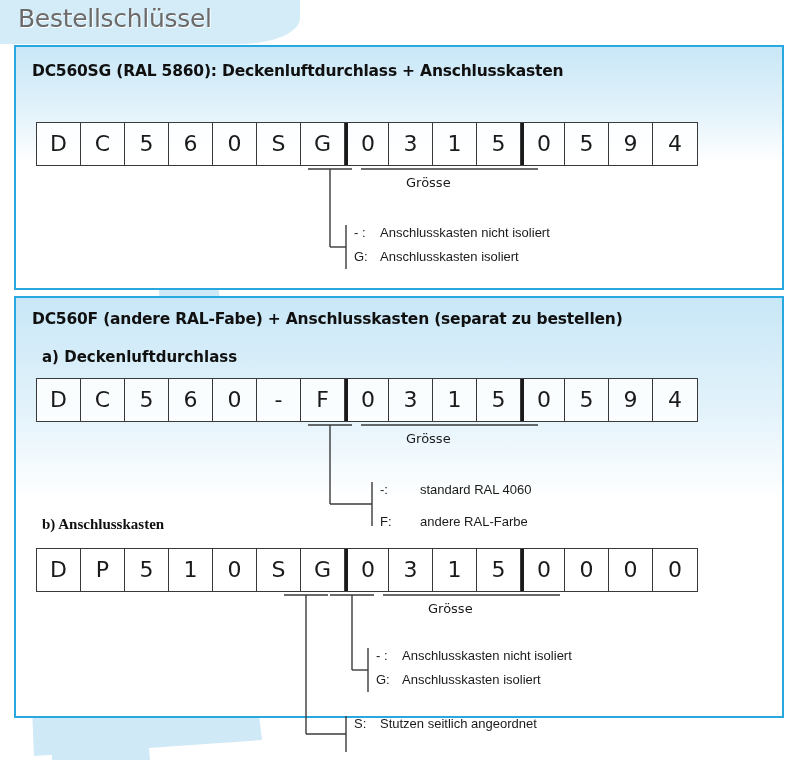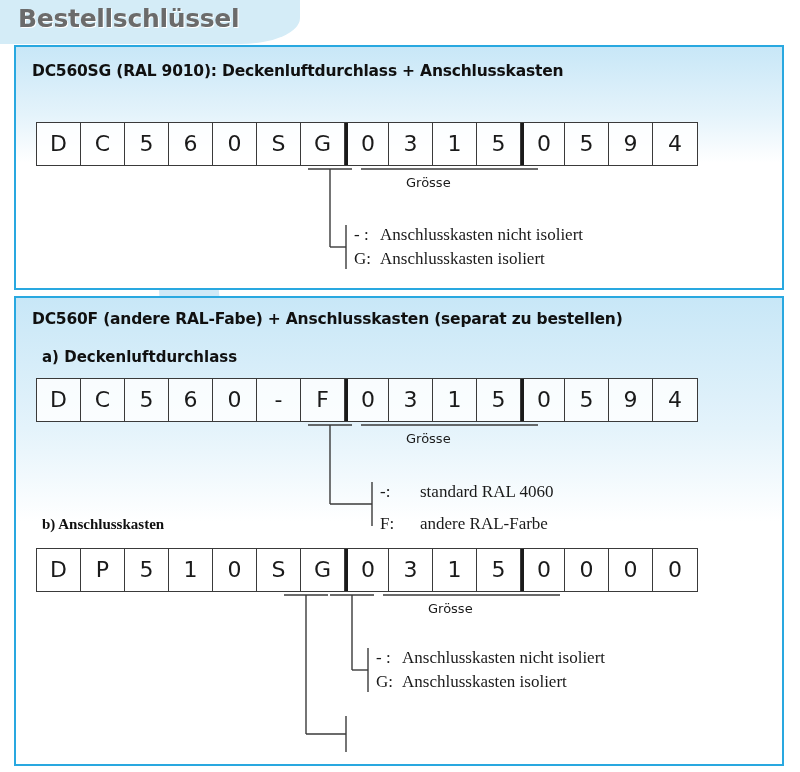--- a/index.html
+++ b/index.html
@@ -31,39 +31,39 @@
     width: 300px; height: 44px;
     background: #d4ecf7;
     border-bottom-right-radius: 60px 26px;
     z-index: 1;
   }
   #page-title {
     position: absolute;
     left: 18px; top: 4px;
     z-index: 3;
     font-size: 25px;
-    font-weight: bold;
+    font-weight: normal;
     color: #6b6b6b;
     letter-spacing: -0.3px;
     text-shadow: 1px 1px 0 #ffffff;
     font-family: "DejaVu Sans", sans-serif;
   }
 
   
   .panel {
     position: absolute;
     left: 14px;
     width: 770px;
     border: 2px solid #29a8e0;
     background-image: linear-gradient(to bottom, #c8e7f7 0%, #e4f3fb 28%, #ffffff 48%, #ffffff 100%);
     box-sizing: border-box;
     z-index: 2;
   }
   #panel-1 { top: 45px;  height: 245px; }
-  #panel-2 { top: 296px; height: 470px; padding-left: 40px; }
+  #panel-2 { top: 296px; height: 422px; padding-left: 40px; }
 
   .panel-title {
     position: absolute;
     left: 16px;
     font-size: 15.5px;
     font-weight: bold;
     color: #101010;
     font-family: "DejaVu Sans", sans-serif;
     letter-spacing: -0.2px;
     white-space: nowrap;
@@ -107,23 +107,23 @@
   
   .leader-svg {
     position: absolute;
     z-index: 3;
     pointer-events: none;
     overflow: visible;
   }
 
   .ann-text {
     position: absolute;
-    font-size: 17px;
+    font-size: 13px;
     color: #1a1a1a;
-    font-family: Liberation Serif, serif;
+    font-family: Liberation Sans, sans-serif;
     white-space: nowrap;
     z-index: 3;
   }
   .ann-groesse {
     font-size: 13px;
     color: #1a1a1a;
     font-family: "DejaVu Sans", sans-serif;
   }
   .ann-key {
     display: inline-block;
@@ -150,21 +150,21 @@
   </g>
   <g fill="#ffffff">
     <path d="M150 110 L205 100 L214 300 L160 300 Z" opacity="0"></path>
   </g>
 </svg>
 
 <div id="header-band"></div>
 <div id="page-title">Bestellschlüssel</div>
 
 <div class="panel" id="panel-1">
-  <div class="panel-title" id="panel-1-title">DC560SG (RAL 9010): Deckenluftdurchlass + Anschlusskasten</div>
+  <div class="panel-title" id="panel-1-title">DC560SG (RAL 5860): Deckenluftdurchlass + Anschlusskasten</div>
 
   <div class="code-row" id="row-1" style="left: 20px; top: 75px;">
     <div class="code-cell">D</div>
     <div class="code-cell">C</div>
     <div class="code-cell">5</div>
     <div class="code-cell">6</div>
     <div class="code-cell">0</div>
     <div class="code-cell">S</div>
     <div class="code-cell">G</div>
     <div class="code-cell sep-left">0</div>
@@ -278,13 +278,16 @@
 
   <div class="ann-text ann-groesse" style="left: 412px; top: 303px;">Grösse</div>
 
   <div class="ann-text" style="left: 360px; top: 350px;">
     <span class="ann-key">- :</span><span>Anschlusskasten nicht isoliert</span>
   </div>
   <div class="ann-text" style="left: 360px; top: 374px;">
     <span class="ann-key">G:</span><span>Anschlusskasten isoliert</span>
   </div>
 
+  <div class="ann-text" style="left: 338px; top: 418px;">
+    <span class="ann-key">S:</span><span>Stutzen seitlich angeordnet</span>
+  </div>
 </div>
 
 </body></html>

